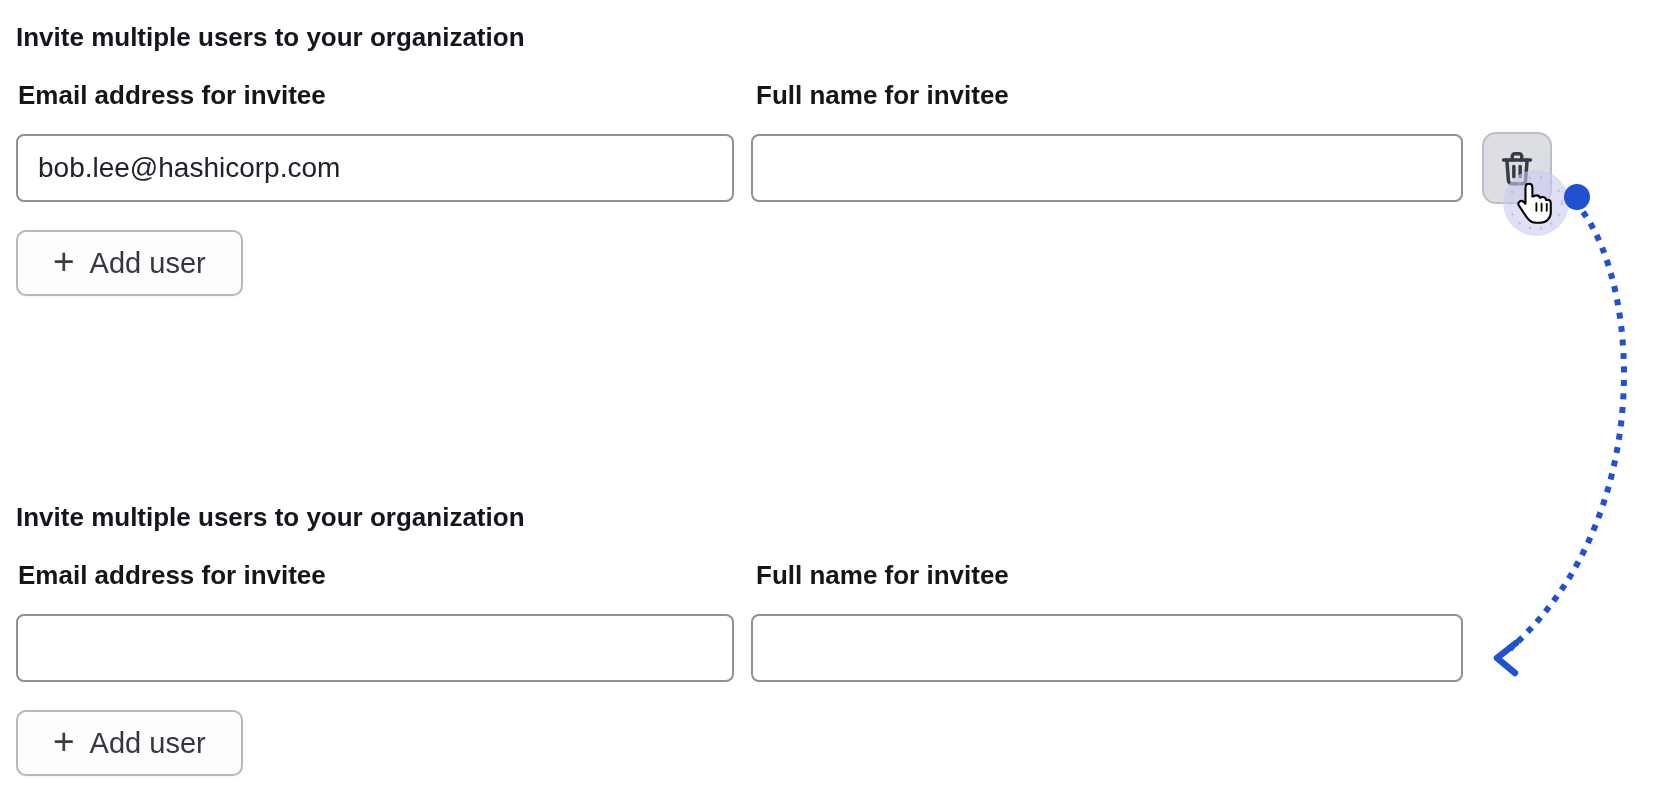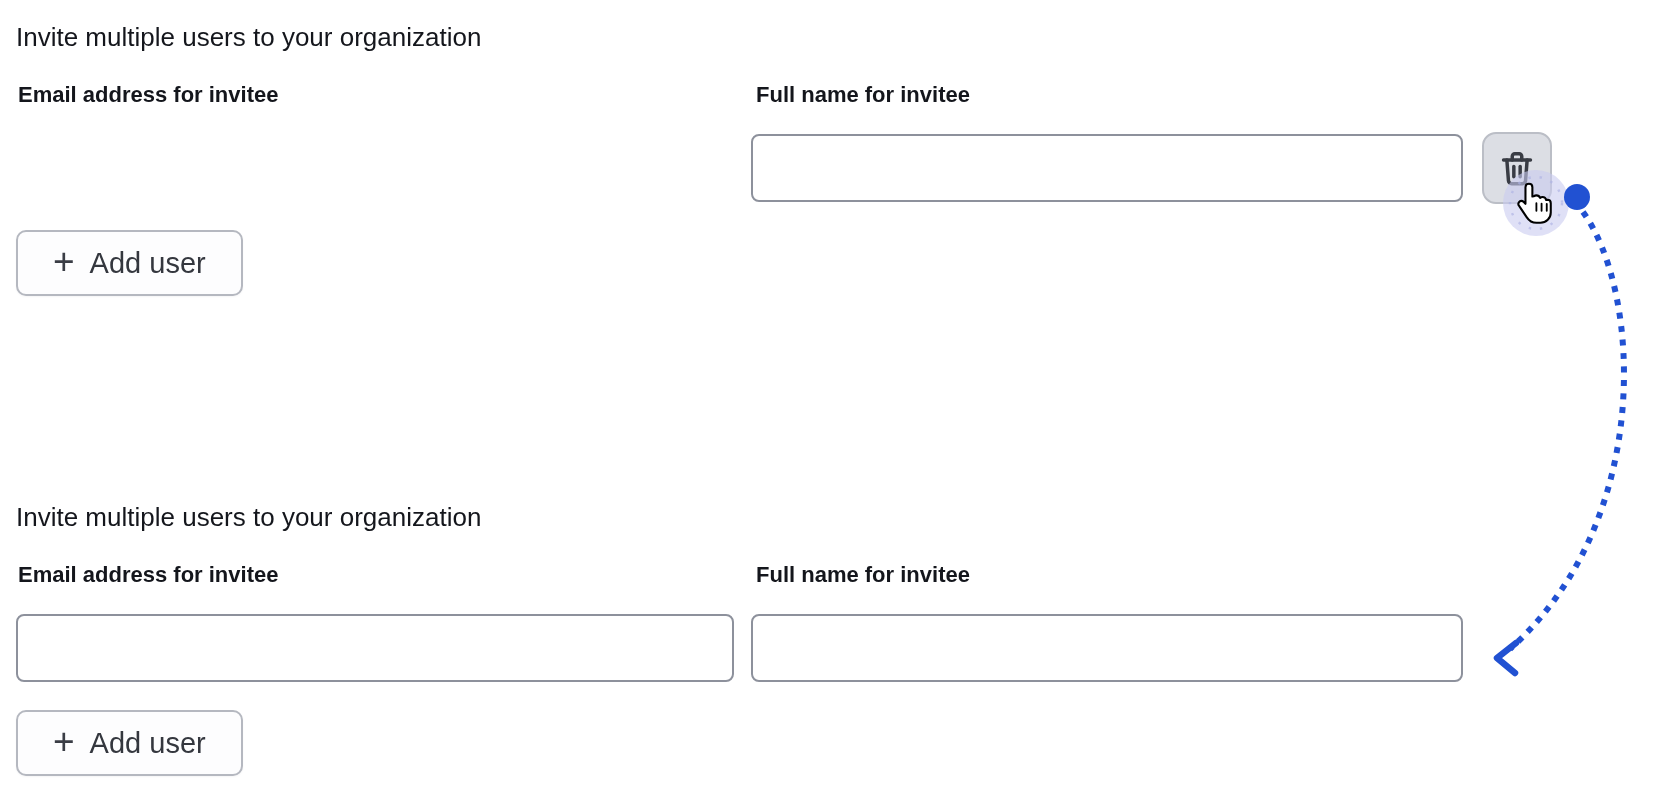--- a/index.html
+++ b/index.html
@@ -8,26 +8,26 @@
     width:1672px;height:800px;
     overflow:hidden;
     font-family:"Liberation Sans", sans-serif;
     -webkit-font-smoothing:antialiased;
   }
   .sec{position:absolute;left:16px;width:1640px;height:280px;}
   #section-0{top:22px;}
   #section-1{top:502px;}
   .heading{
     position:absolute;left:0;top:0;
-    font-size:26px;font-weight:400;line-height:30px;
+    font-size:26px;font-weight:700;line-height:30px;
     color:#14161c;white-space:nowrap;margin:0;
   }
   .field-label{
     position:absolute;top:58px;
-    font-size:22px;font-weight:700;line-height:30px;
+    font-size:26px;font-weight:700;line-height:30px;
     color:#14161c;white-space:nowrap;
   }
   .label-email{left:2px;}
   .label-name{left:740px;}
   .text-input{
     position:absolute;top:112px;height:68px;
     box-sizing:border-box;
     border:2px solid #8d919c;border-radius:8px;
     background:#ffffff;
     font-family:"Liberation Sans", sans-serif;
@@ -65,20 +65,21 @@
 </style>
 </head>
 <body>
 
 <div class="sec" id="section-0">
   <h2 class="heading">Invite multiple users to your organization</h2>
 
   <div class="field-label label-email">Email address for invitee</div>
   <div class="field-label label-name">Full name for invitee</div>
 
+  <input class="text-input input-email" type="text" value="bob.lee@hashicorp.com" style="">
   <input class="text-input input-name" type="text" value="" style="">
 
   <button class="trash-btn" aria-label="Delete user">
     <span style="display:flex;">
       <svg width="38" height="38" viewBox="0 0 24 24" fill="none" stroke="#393c44" stroke-width="2.2" stroke-linecap="round" stroke-linejoin="round">
         <path d="M3.5 7h17"></path>
         <path d="M9 7V4.6A1.6 1.6 0 0 1 10.6 3h2.8A1.6 1.6 0 0 1 15 4.6V7"></path>
         <path d="M5.6 7l1 13a2 2 0 0 0 2 1.9h6.8a2 2 0 0 0 2-1.9l1-13"></path>
         <path d="M10 11v6.5"></path>
         <path d="M14 11v6.5"></path>

